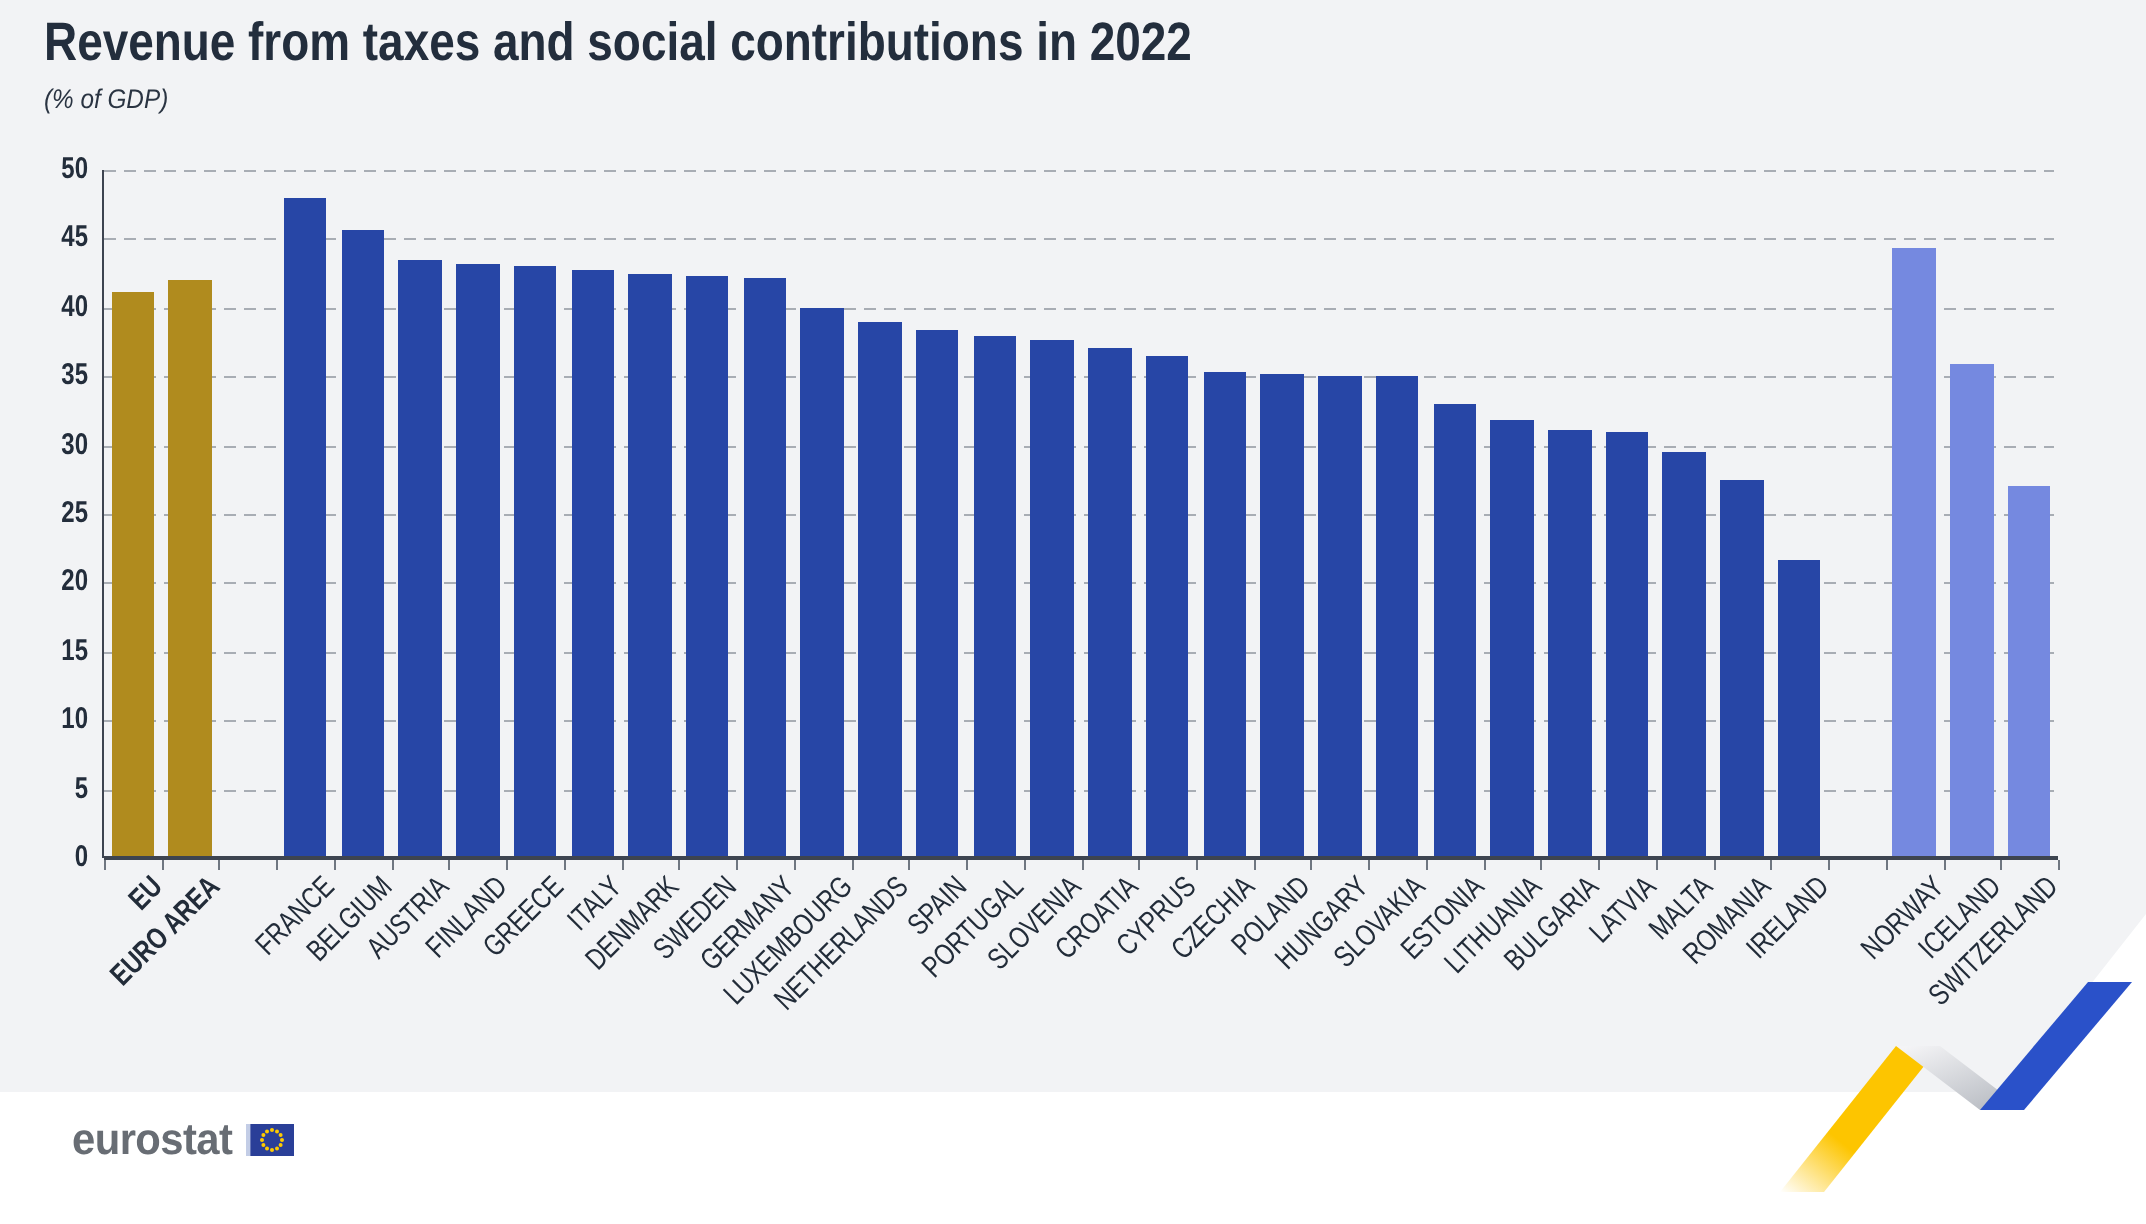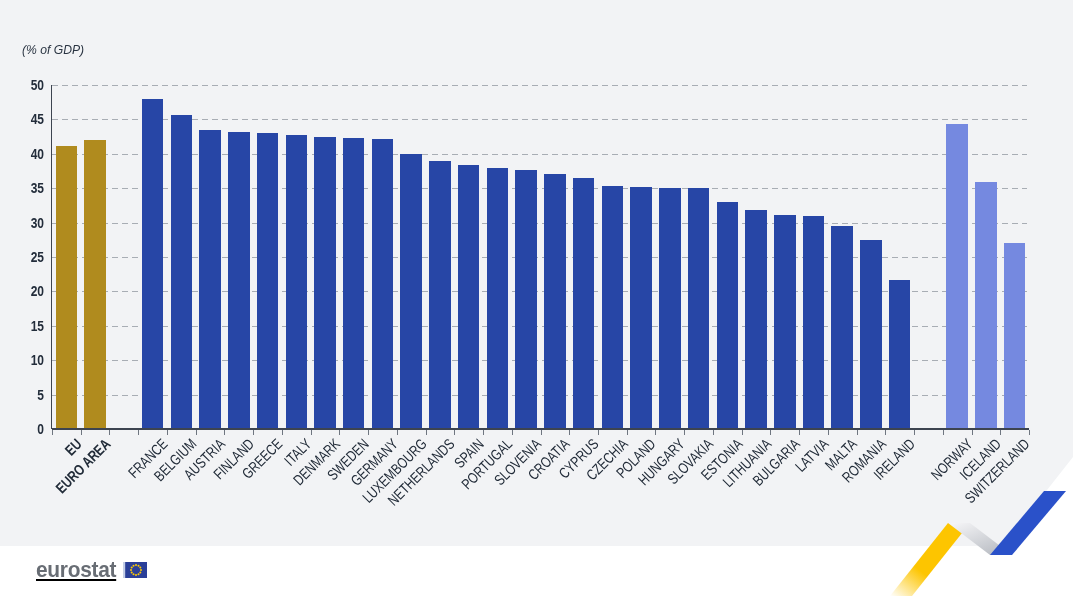--- a/index.html
+++ b/index.html
@@ -30,35 +30,36 @@
   .gridline{position:absolute;height:1px;
     background:repeating-linear-gradient(to right,#a8adb4 0,#a8adb4 6px,transparent 6px,transparent 10px);}
   .bar{position:absolute;}
   .xlabel{
     position:absolute;white-space:nowrap;font-size:15px;color:#222c39;
     transform:rotate(-45deg) scaleX(.78);transform-origin:100% 0;
   }
   .xtick{position:absolute;width:1px;height:5px;background:#6f7680;}
   #y-axis-line{position:absolute;width:1px;background:#3d4450;}
   #x-axis-baseline{position:absolute;height:2px;background:#3d4450;}
-  #footer-logo{position:absolute;left:36px;top:557px;display:flex;align-items:center;text-decoration:underline;}
+  #footer-logo{position:absolute;left:36px;top:557px;display:flex;align-items:center;}
   #logo-word{
     font-size:22px;font-weight:bold;color:#686d74;letter-spacing:-.3px;
     transform:scaleX(.95);transform-origin:0 50%;
   }
   #logo-flag{margin-left:3px;display:block;}
   #ribbon{position:absolute;left:870px;top:455px;}
 </style>
 </head>
 <body>
 
 <div id="canvas">
 
   <div id="gray-panel"></div>
 
+  <h1 id="chart-title"><span class="squeeze">Revenue from taxes and social contributions in 2022</span></h1>
   <p id="chart-subtitle"><span class="squeeze">(% of GDP)</span></p>
 
   <div id="plot-area">
       <div class="ytick-label" style="position: absolute; left: 6px; top: 420px;">0</div>
       <div class="gridline" style="position: absolute; left: 52px; top: 394.6px; width: 975px;"></div>
       <div class="ytick-label" style="position: absolute; left: 6px; top: 385.6px;">5</div>
       <div class="gridline" style="position: absolute; left: 52px; top: 360.2px; width: 975px;"></div>
       <div class="ytick-label" style="position: absolute; left: 6px; top: 351.2px;">10</div>
       <div class="gridline" style="position: absolute; left: 52px; top: 325.8px; width: 975px;"></div>
       <div class="ytick-label" style="position: absolute; left: 6px; top: 316.8px;">15</div>

